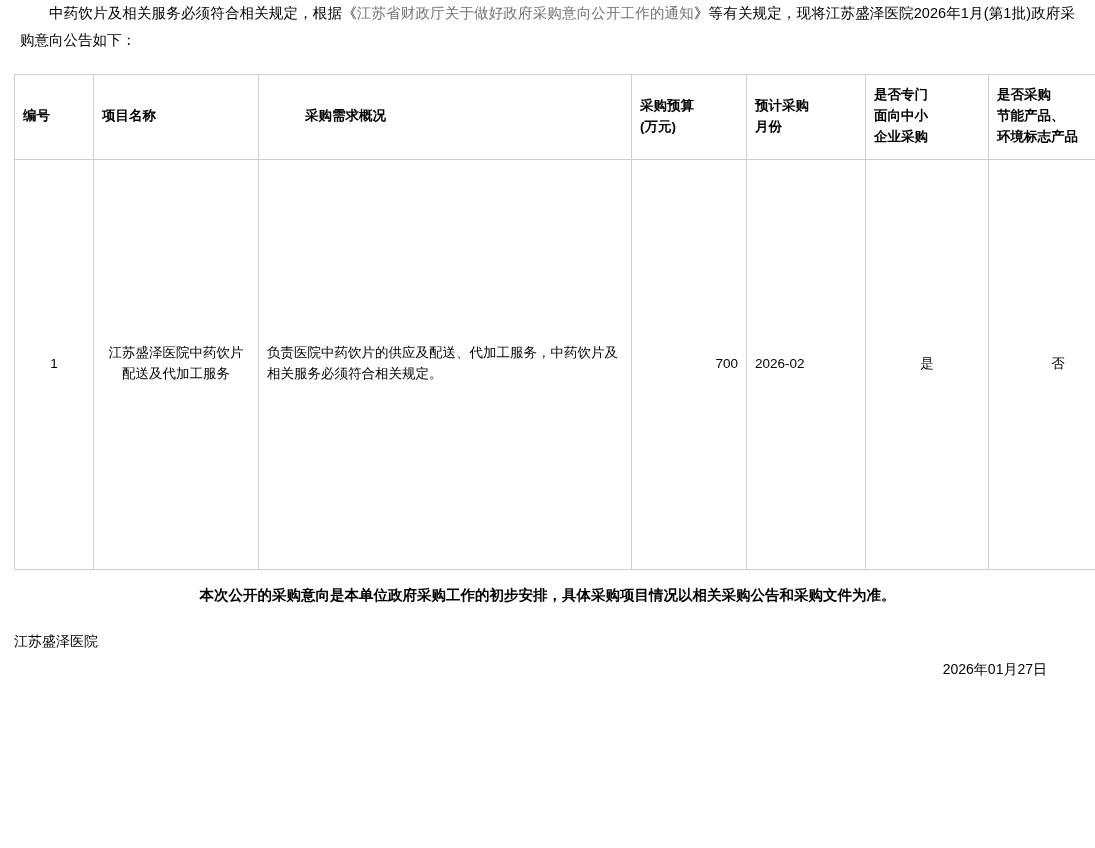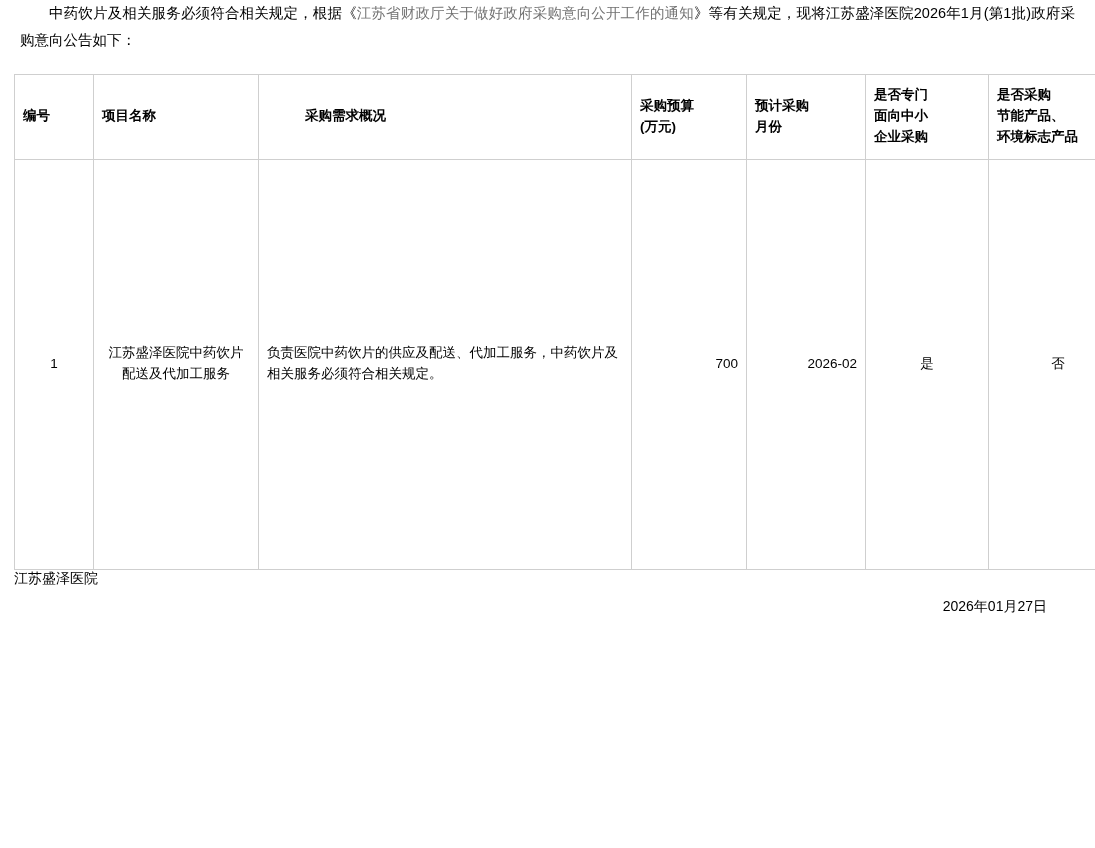--- a/index.html
+++ b/index.html
@@ -63,21 +63,21 @@
   thead th.c-budget   { width: 98px;  text-align: center; }
   thead th.c-month    { width: 102px; text-align: center; }
   thead th.c-sme      { width: 106px; text-align: center; }
   thead th.c-eco      { width: 122px; text-align: center; }
   thead th.c-remark   { width: 78px;  text-align: center; }
 
   td.v-num     { text-align: center; }
   td.v-name    { text-align: center; margin-top: 15px; }
   td.v-desc    { text-align: left; }
   td.v-budget  { text-align: right; }
-  td.v-month   { text-align: right; }
+  td.v-month   { text-align: left; }
   td.v-sme     { text-align: center; }
   td.v-eco     { text-align: center; }
   td.v-remark  { text-align: left; vertical-align: top; padding-top: 8px; }
 
   .footnote {
     text-align: center;
     font-weight: bold;
     font-size: 14.5px;
     margin: 16px 0 28px 0;
   }
@@ -134,16 +134,17 @@
         <td class="v-desc">负责医院中药饮片的供应及配送、代加工服务，中药饮片及相关服务必须符合相关规定。</td>
         <td class="v-budget">700</td>
         <td class="v-month">2026-02</td>
         <td class="v-sme">是</td>
         <td class="v-eco">否</td>
         <td class="v-remark">保证产品齐全，不以任何借口不执行医院药品采购计划，常规药品3天内到达；加急药品24小时内到达，药品送到医院指定位置，货到后验收。每次供货时，均提供每一品种的该批次质量检验报告书、送货同行单等。</td>
       </tr>
     </tbody>
   </table>
 
+  <div class="footnote">本次公开的采购意向是本单位政府采购工作的初步安排，具体采购项目情况以相关采购公告和采购文件为准。</div>
   <div class="signature">江苏盛泽医院</div>
   <div class="date">2026年01月27日</div>
 
 </div>
 
 </body></html>

